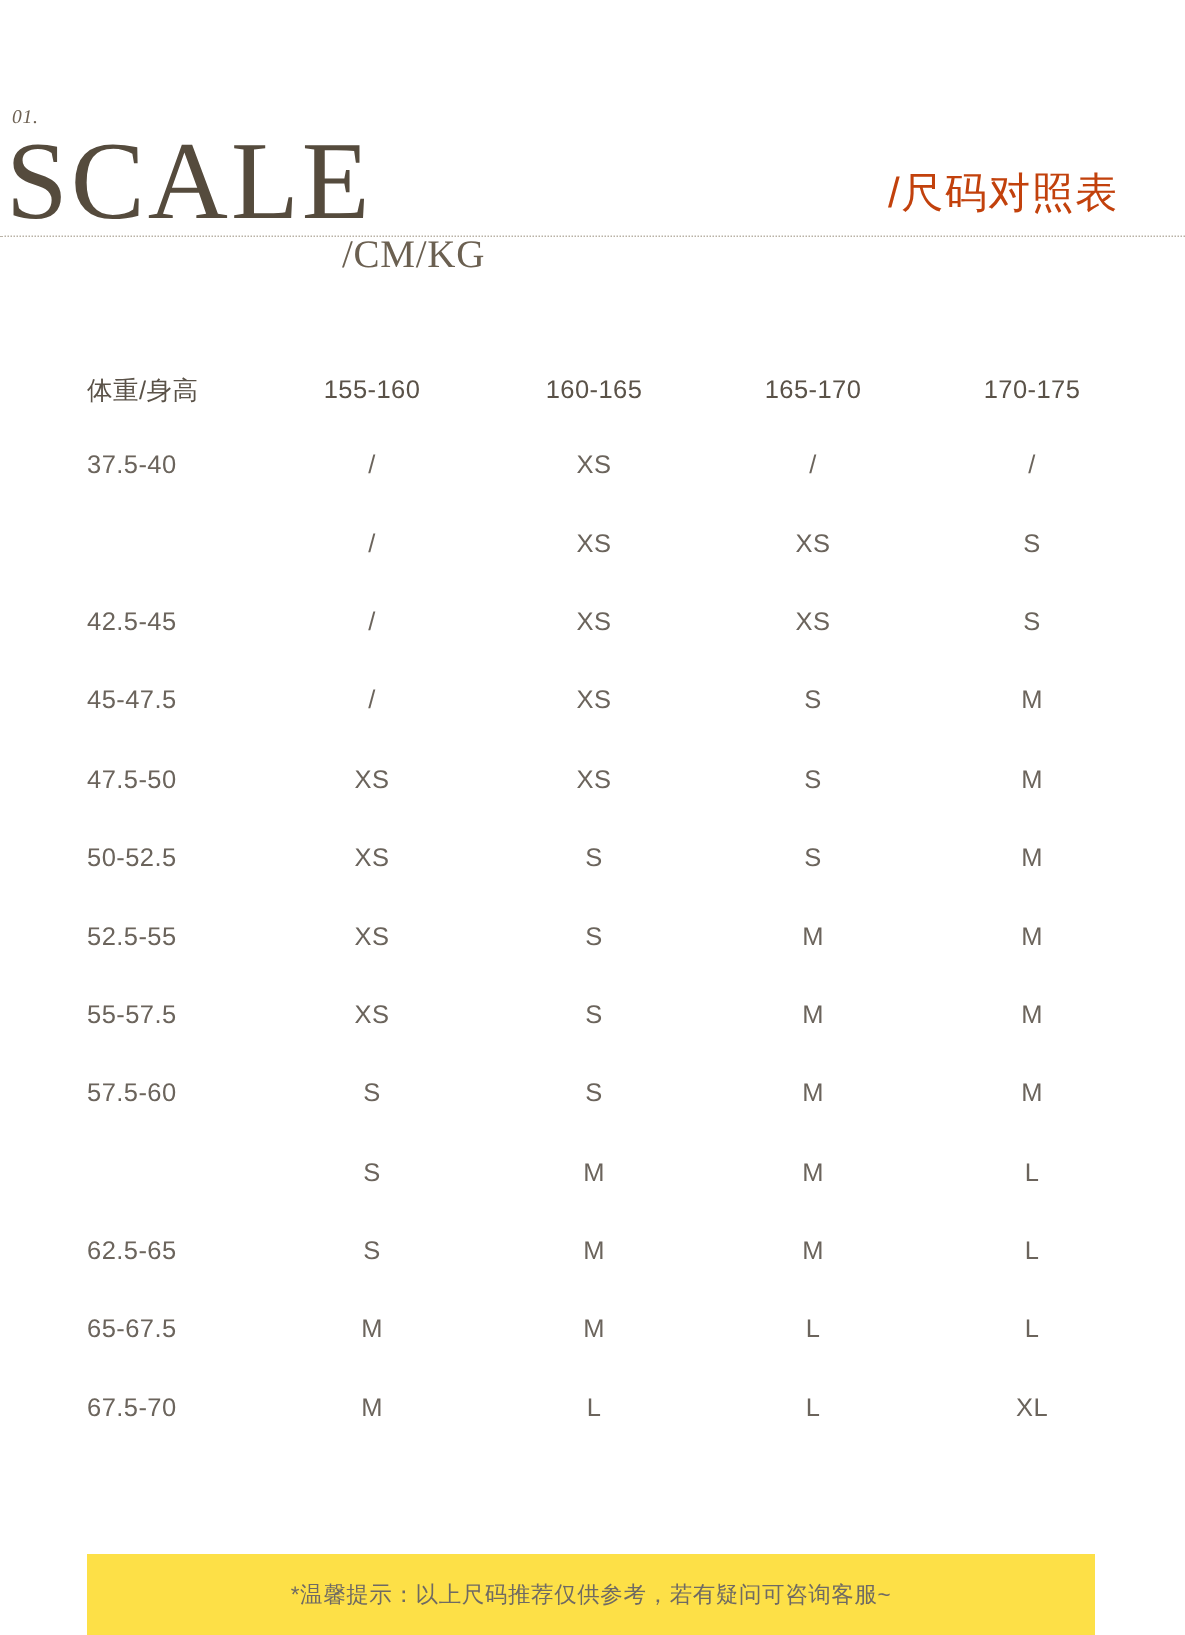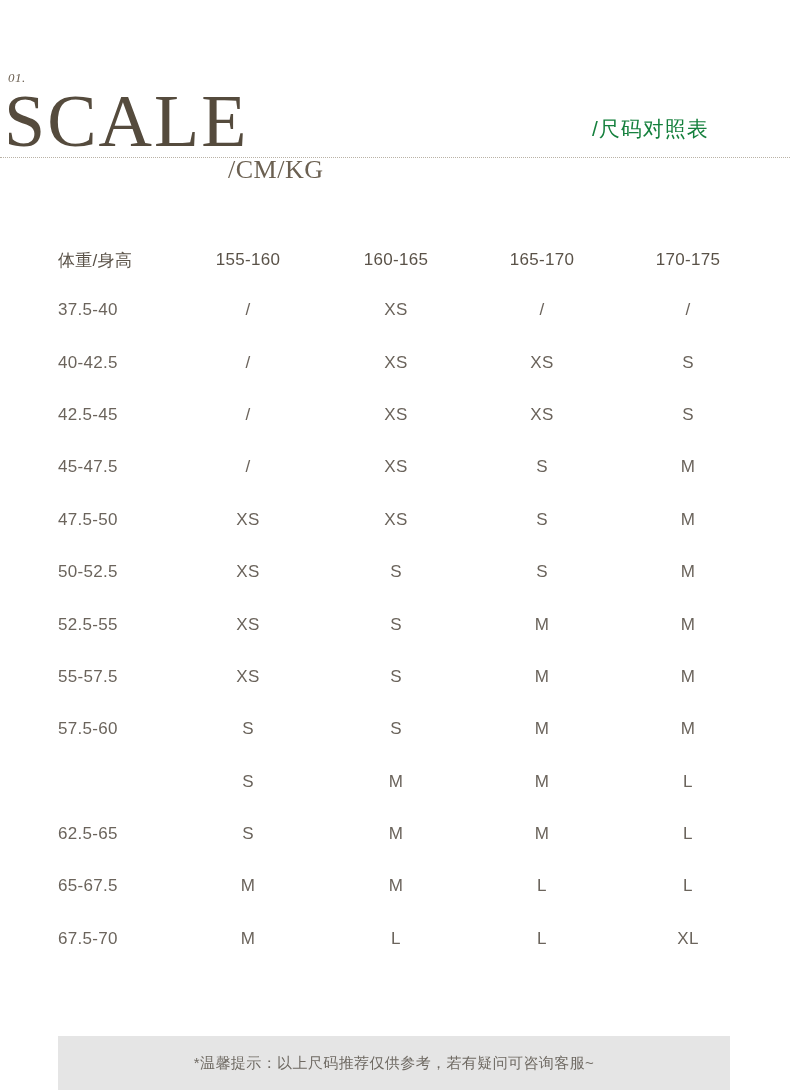--- a/index.html
+++ b/index.html
@@ -68,24 +68,24 @@
     width: 790px;
     height: 0;
     border-top: 1px dotted #b9b2a6;
   }
 
   .header-cn {
     position: absolute;
     left: 592px;
     top: 112px;
     font-family: "Liberation Sans", sans-serif;
-    font-size: 21px;
+    font-size: 28px;
     line-height: 34px;
     letter-spacing: 1px;
-    color: #15803d;
+    color: #c2410c;
     white-space: nowrap;
   }
 
   
   .table {
     position: absolute;
     left: 0;
     top: 236px;
     width: 790px;
   }
@@ -128,21 +128,21 @@
   .cell.c3 { left: 482px; width: 120px; justify-content: center; }
   .cell.c4 { left: 628px; width: 120px; justify-content: center; }
 
   
   .footer-note {
     position: absolute;
     left: 58px;
     top: 1036px;
     width: 672px;
     height: 54px;
-    background: #e5e5e5;
+    background: #fde047;
     display: flex;
     align-items: center;
     justify-content: center;
   }
 
   .footer-note-text {
     font-family: "Liberation Sans", sans-serif;
     font-size: 15px;
     letter-spacing: 0.4px;
     color: #6f6a63;
@@ -172,21 +172,20 @@
 
   <div class="trow">
     <div class="cell c0">37.5-40</div>
     <div class="cell c1">/</div>
     <div class="cell c2">XS</div>
     <div class="cell c3">/</div>
     <div class="cell c4">/</div>
   </div>
 
   <div class="trow">
-    <div class="cell c0">40-42.5</div>
     <div class="cell c1">/</div>
     <div class="cell c2">XS</div>
     <div class="cell c3">XS</div>
     <div class="cell c4">S</div>
   </div>
 
   <div class="trow">
     <div class="cell c0">42.5-45</div>
     <div class="cell c1">/</div>
     <div class="cell c2">XS</div>

